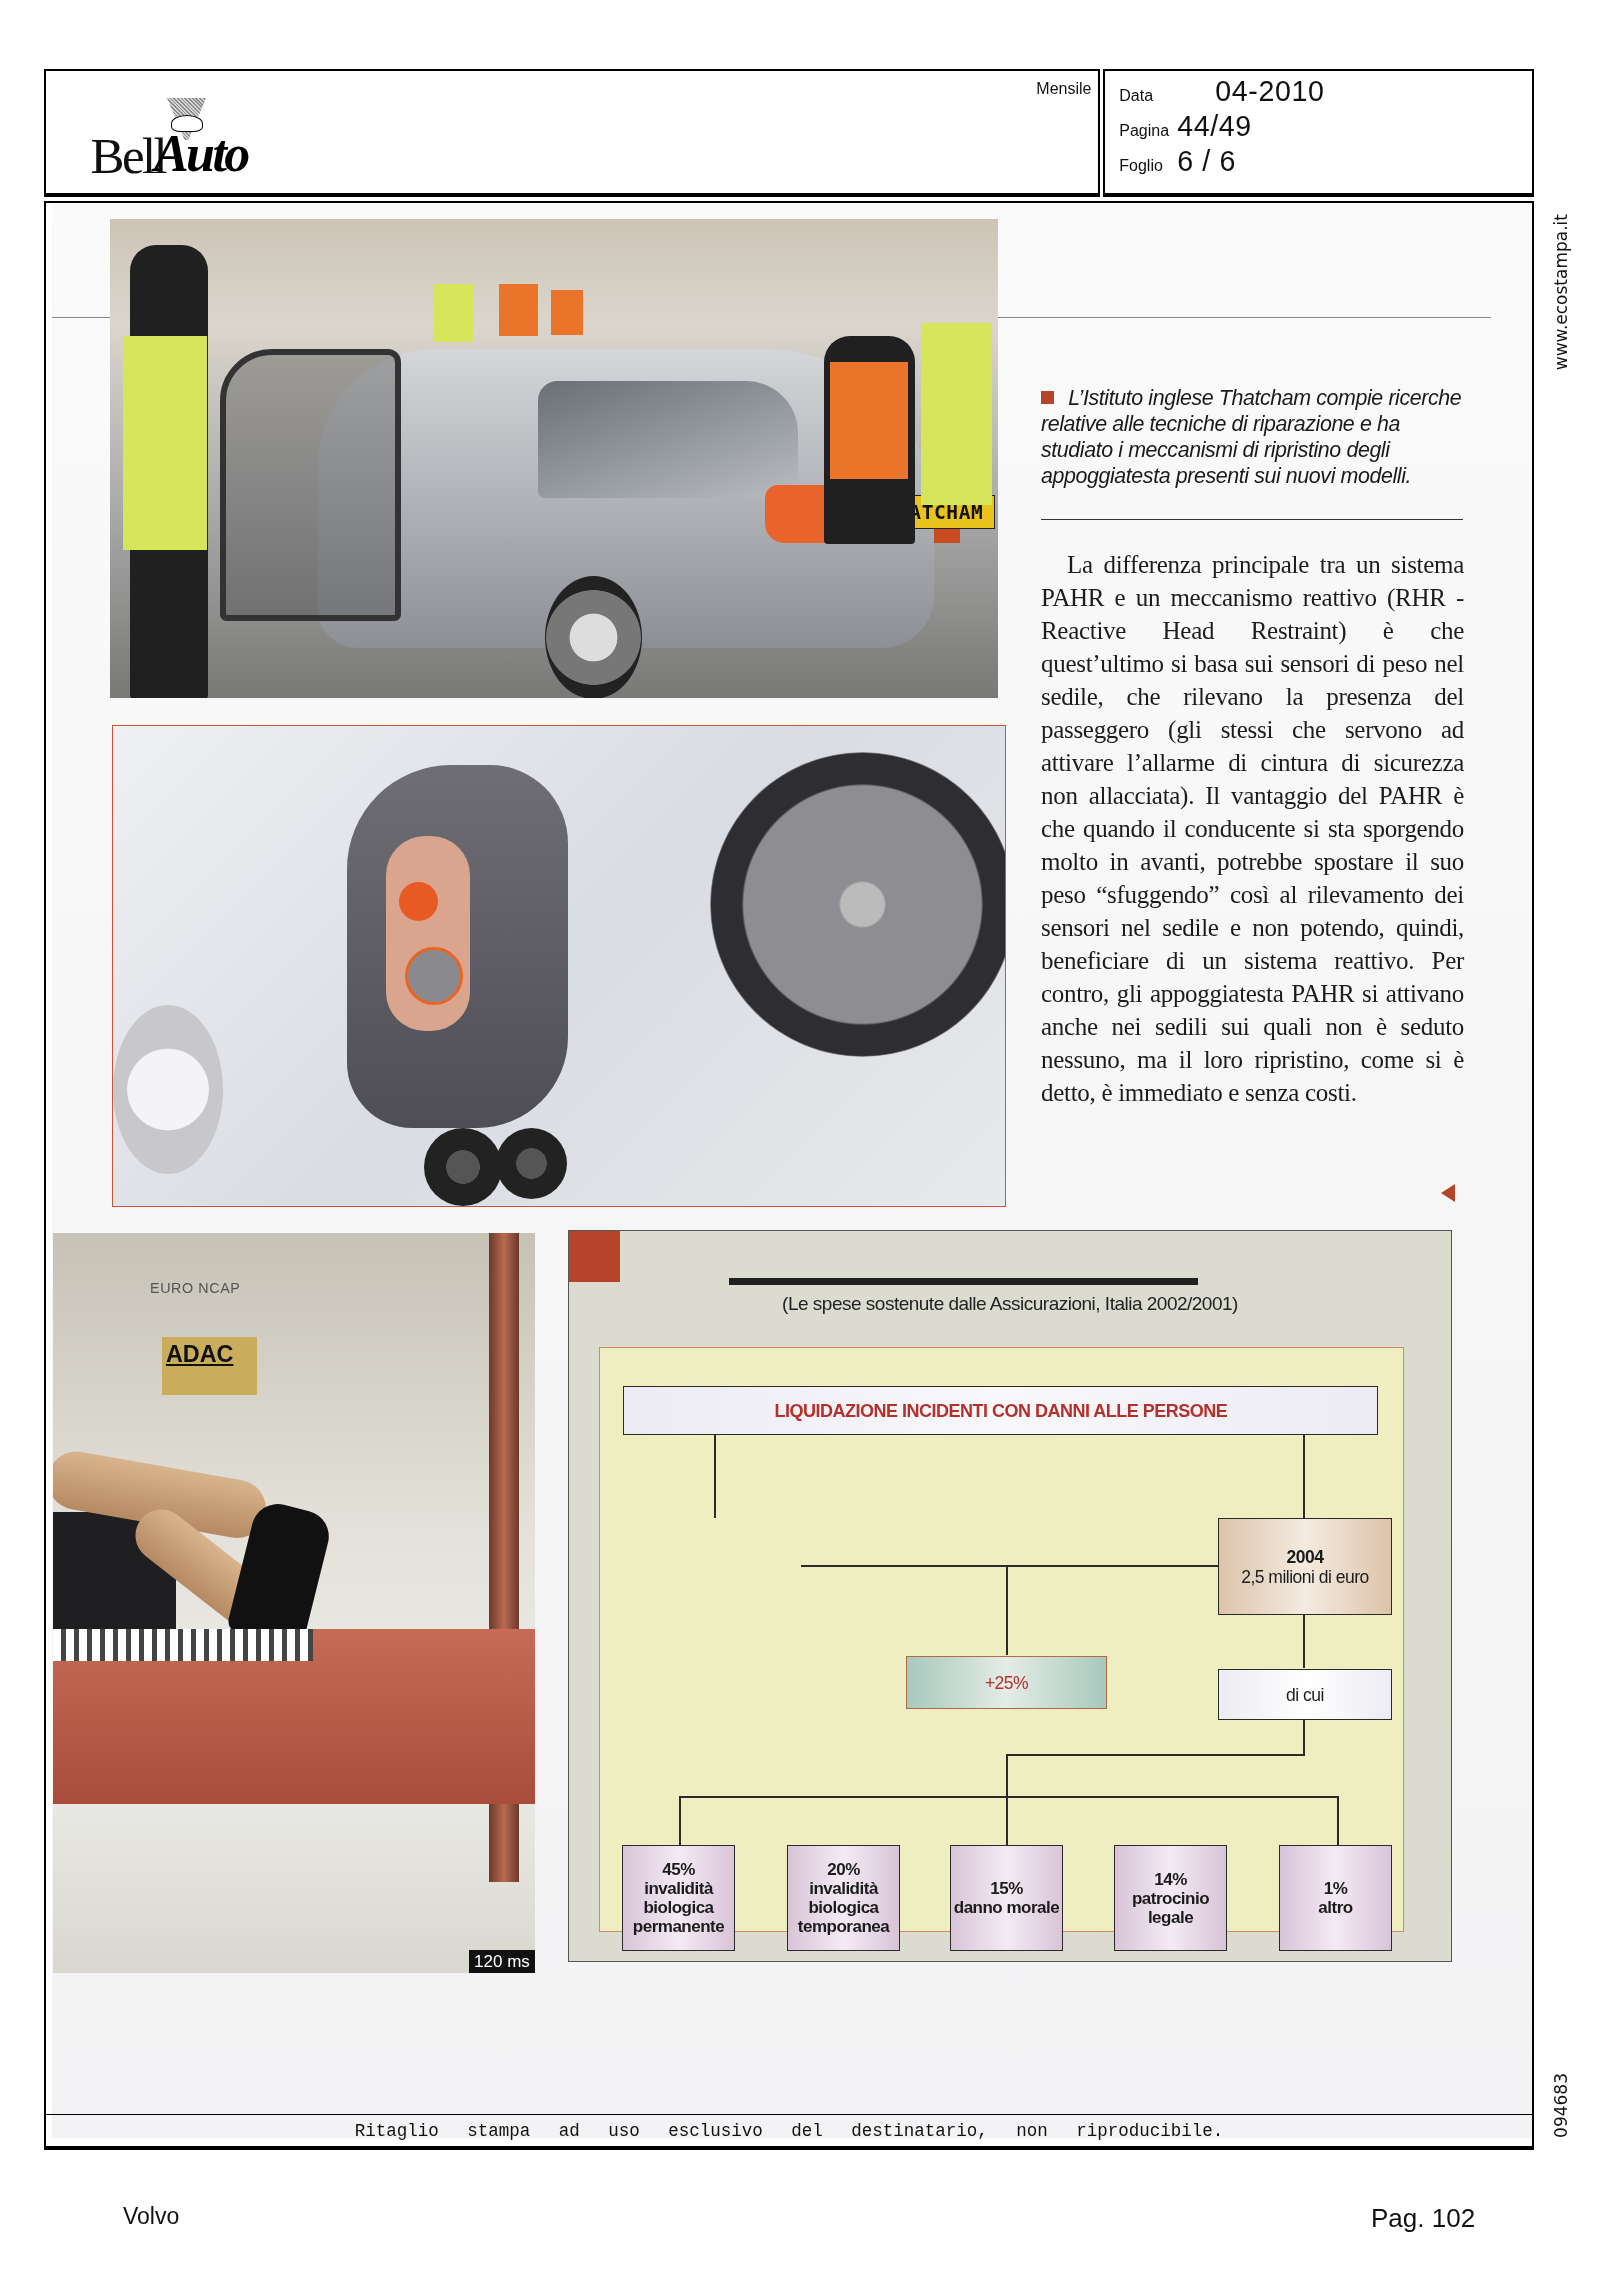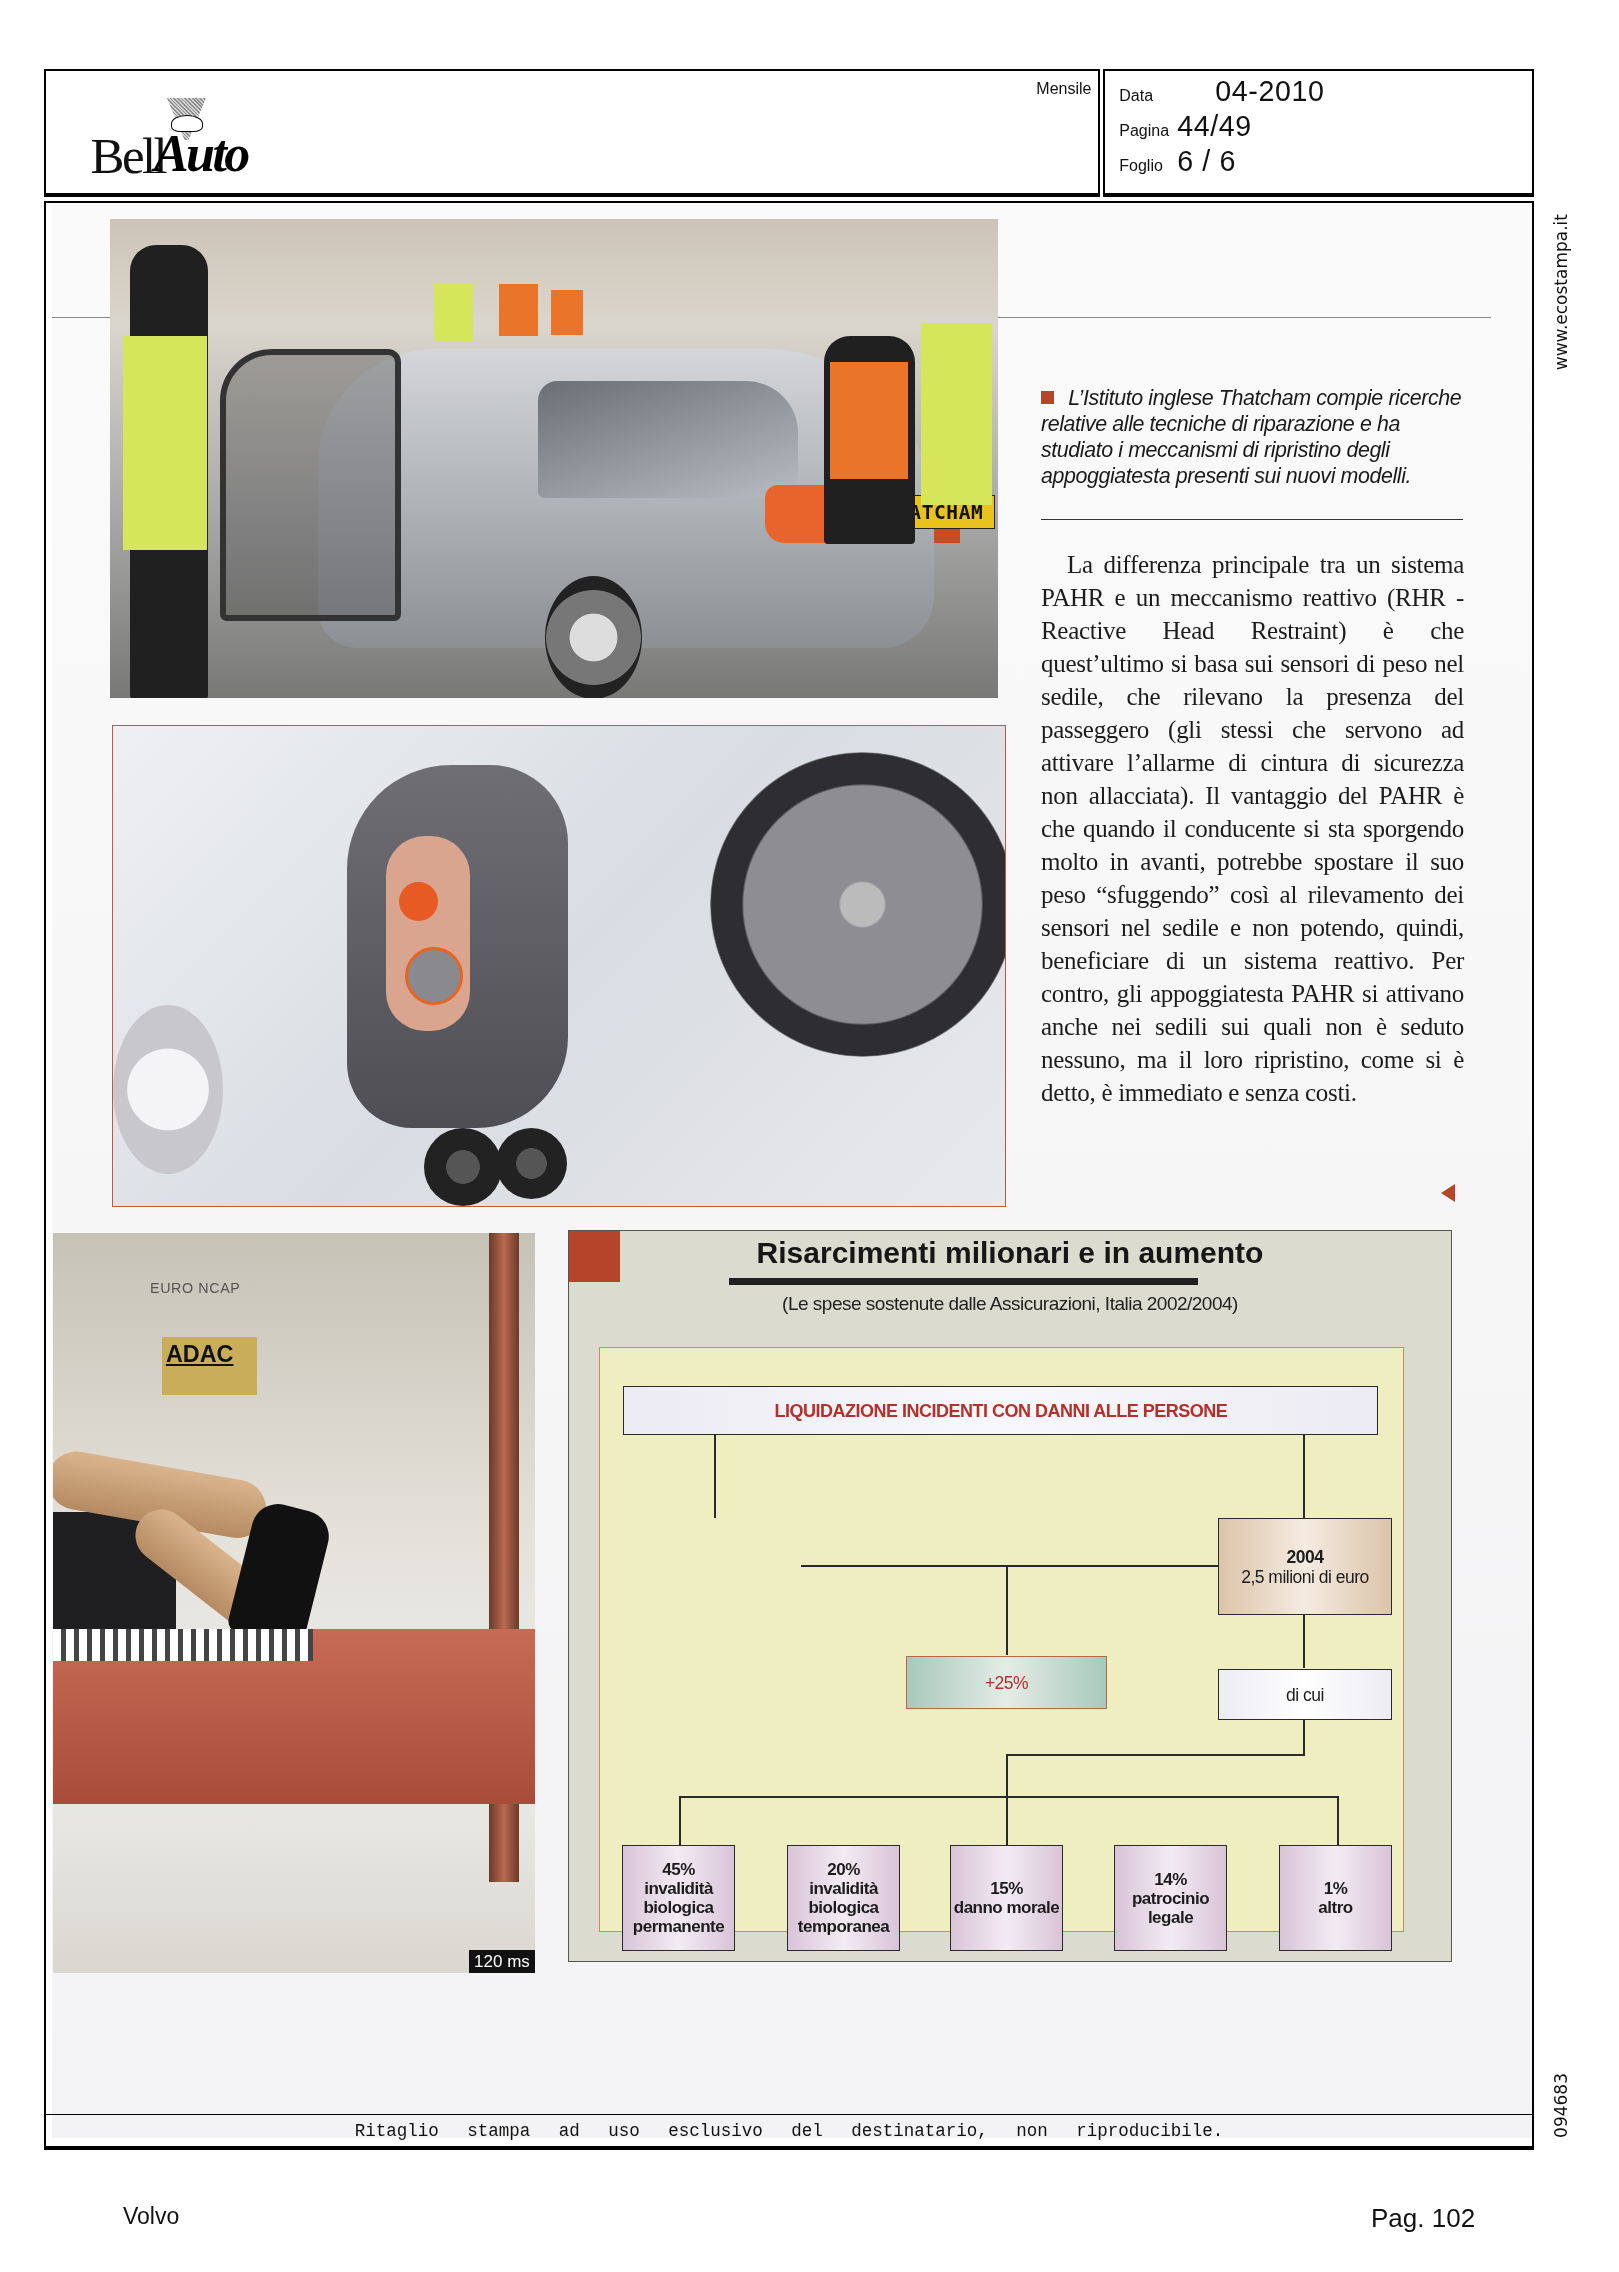--- a/index.html
+++ b/index.html
@@ -176,23 +176,22 @@
 </div>
 
 <div class="caption"><span class="sq"></span><span>L’Istituto inglese Thatcham compie ricerche relative alle tecniche di riparazione e ha studiato i meccanismi di ripristino degli appoggiatesta presenti sui nuovi modelli.</span></div>
 <div class="caption-rule"></div>
 
 <div class="body-text"><span class="indent"></span><span>La differenza principale tra un sistema PAHR e un meccanismo reattivo (RHR - Reactive Head Restraint) è che quest’ultimo si basa sui sensori di peso nel sedile, che rilevano la presenza del passeggero (gli stessi che servono ad attivare l’allarme di cintura di sicurezza non allacciata). Il vantaggio del PAHR è che quando il conducente si sta sporgendo molto in avanti, potrebbe spostare il suo peso “sfuggendo” così al rilevamento dei sensori nel sedile e non potendo, quindi, beneficiare di un sistema reattivo. Per contro, gli appoggiatesta PAHR si attivano anche nei sedili sui quali non è seduto nessuno, ma il loro ripristino, come si è detto, è immediato e senza costi.</span></div>
 <div class="end-mark"></div>
 
 <div class="infographic">
   <div class="info-tab"></div>
-  <div class="info-title">Risarcimenti milionari e in aumento</div>
   <div class="info-title-bar"></div>
-  <div class="info-sub">(Le spese sostenute dalle Assicurazioni, Italia 2002/2004)</div>
+  <div class="info-sub">(Le spese sostenute dalle Assicurazioni, Italia 2002/2001)</div>
 
   <div class="info-panel">
 
     <div class="d-line" style="left:114px; top:87px; width:1.9px; height:83px;"></div>
     <div class="d-line" style="left:703px; top:87px; width:1.9px; height:83px;"></div>
     <div class="d-line" style="left:201px; top:217px; width:417px; height:1.9px;"></div>
     <div class="d-line" style="left:406px; top:217px; width:1.9px; height:90px;"></div>
     <div class="d-line" style="left:703px; top:267px; width:1.9px; height:53px;"></div>
     <div class="d-line" style="left:703px; top:371px; width:1.9px; height:36px;"></div>
     <div class="d-line" style="left:406px; top:406px; width:299px; height:1.9px;"></div>

